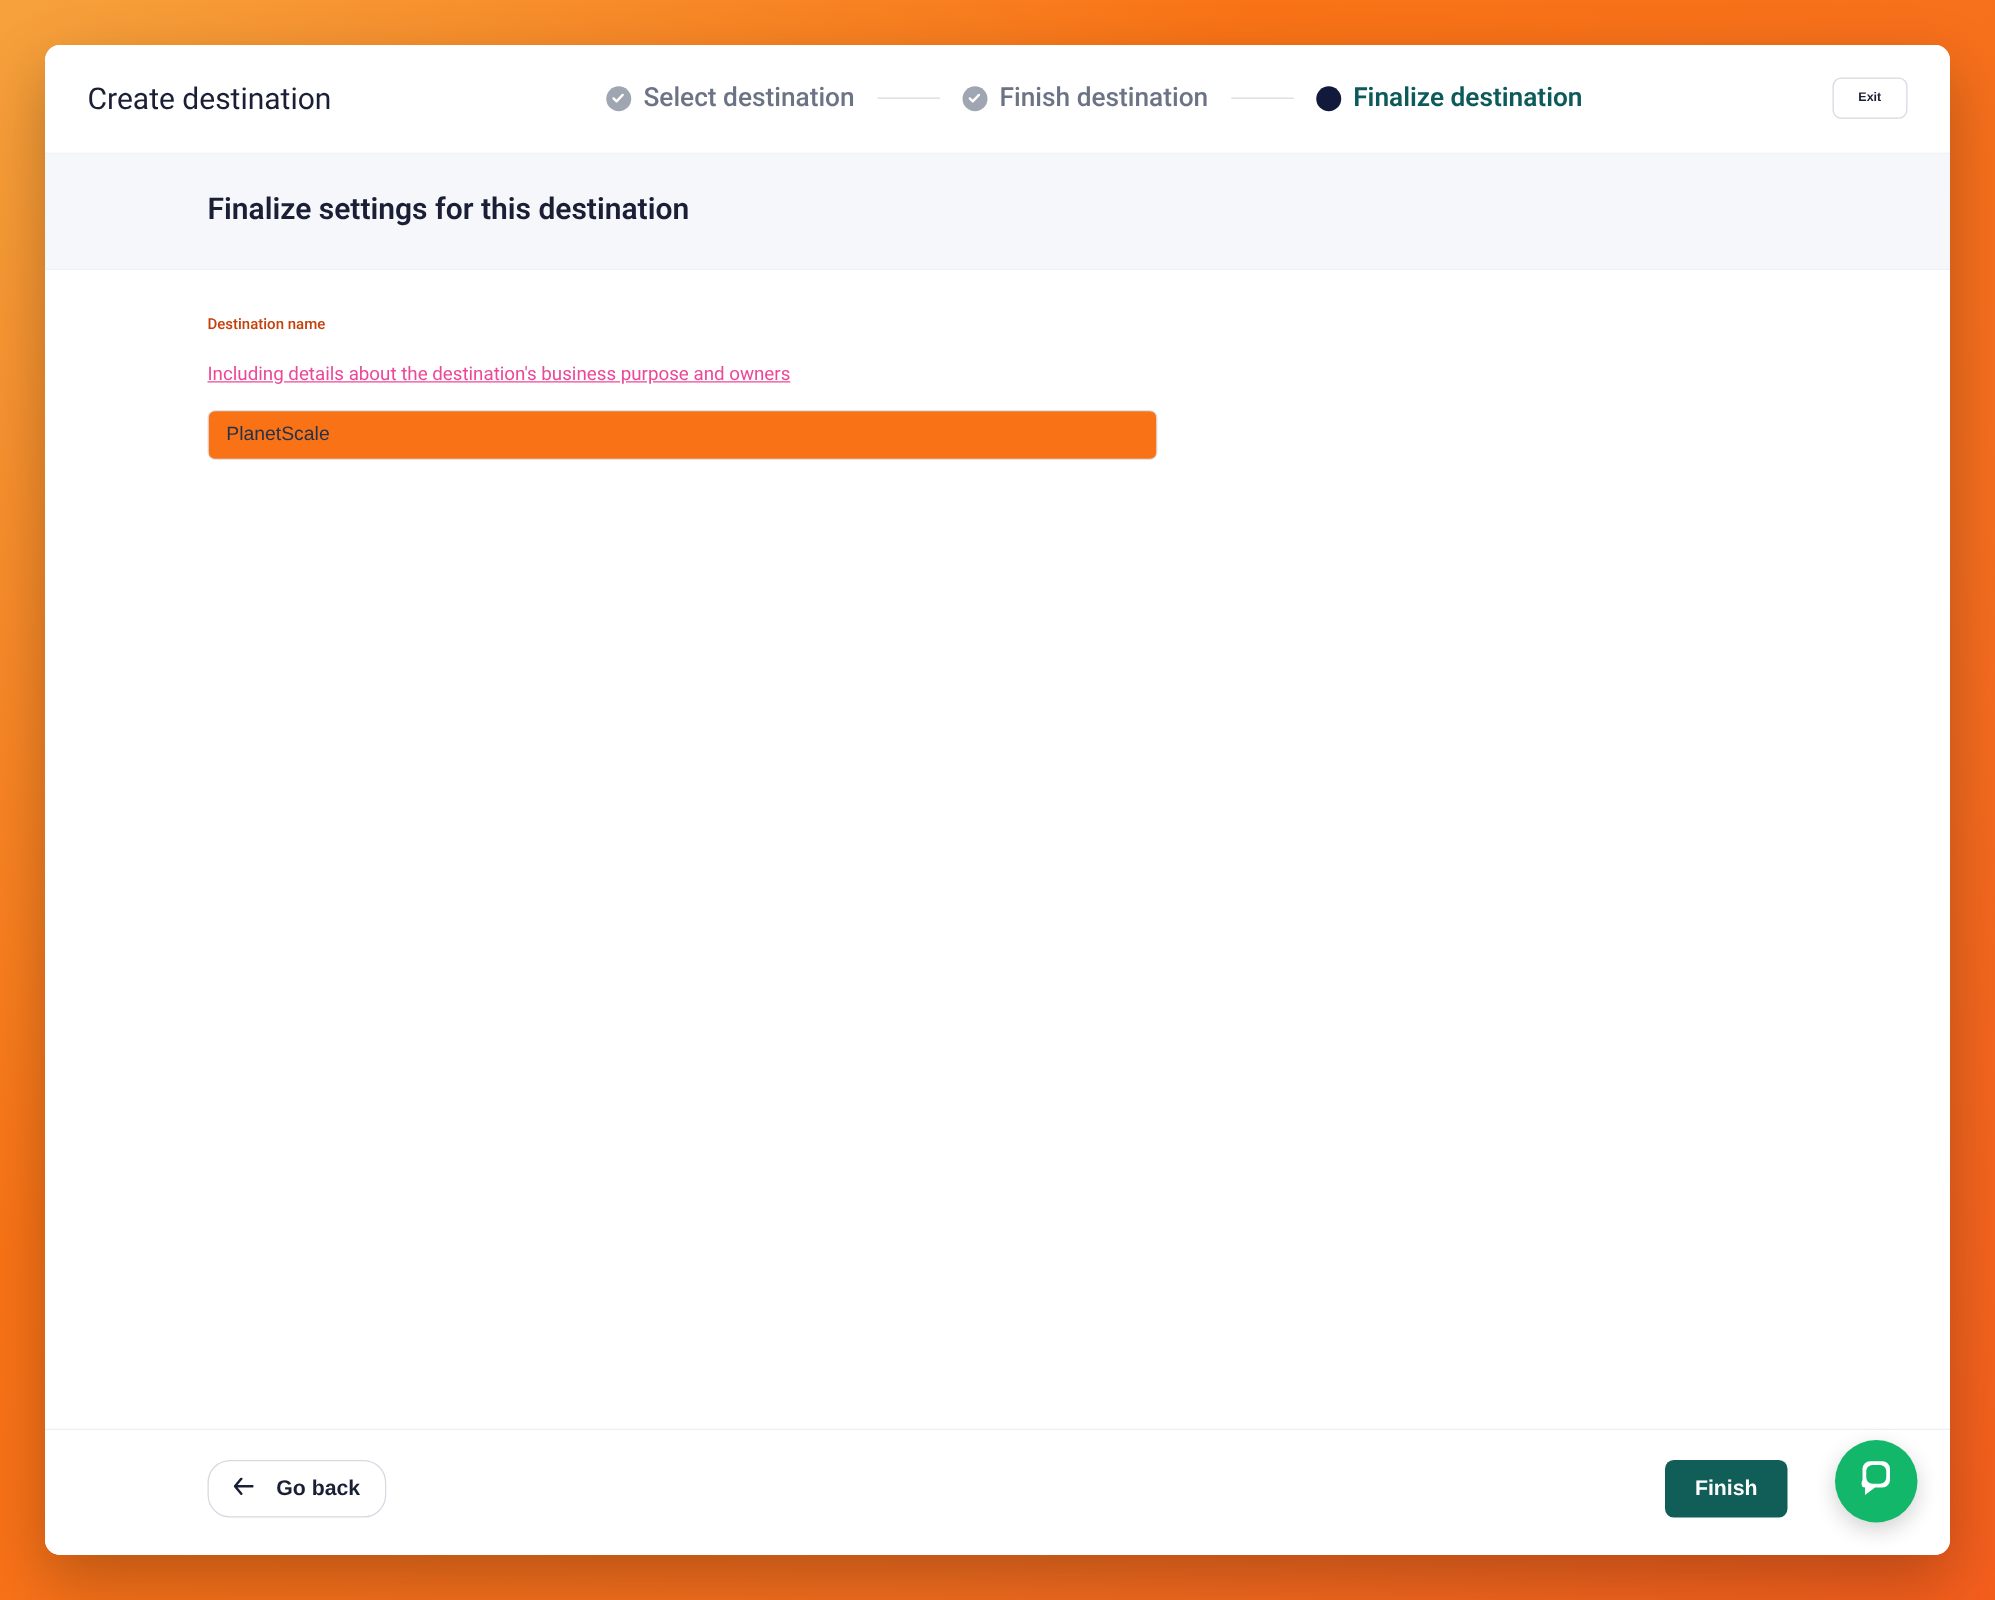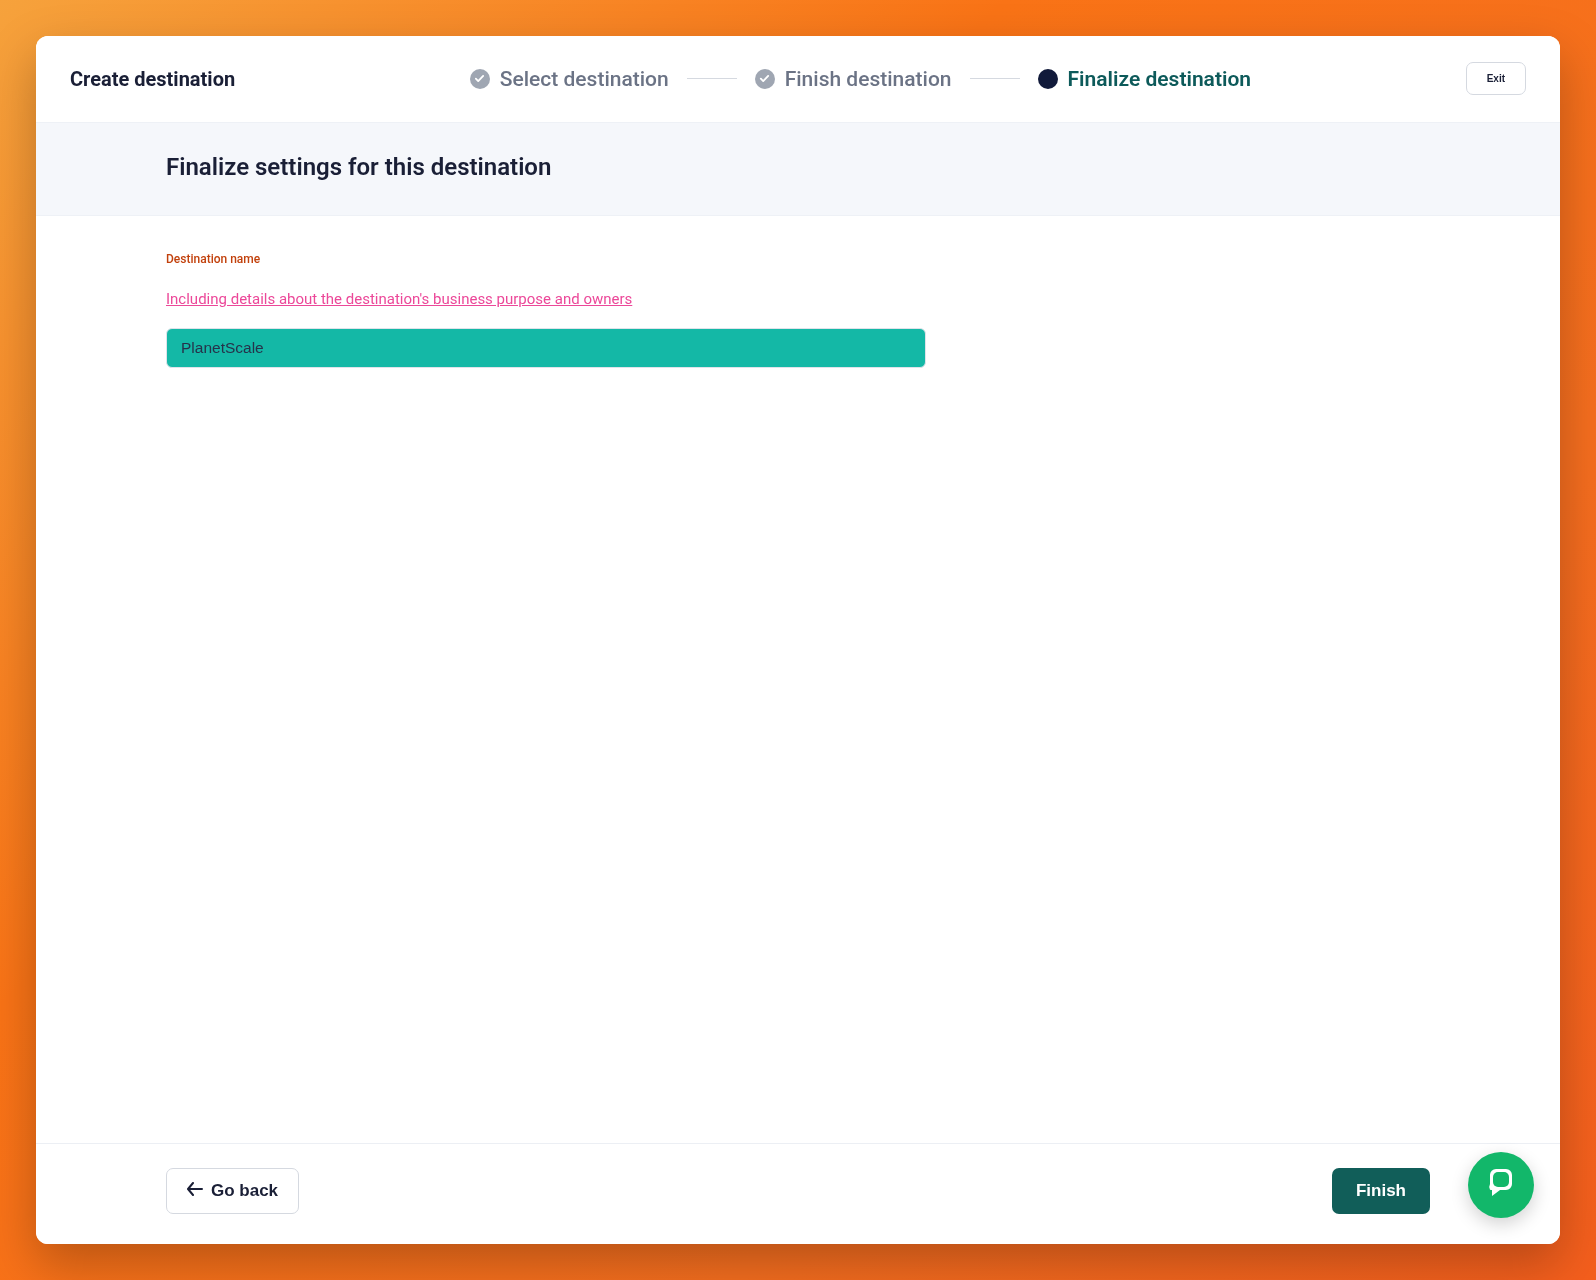--- a/index.html
+++ b/index.html
@@ -39,22 +39,22 @@
     display: flex;
     align-items: center;
     padding: 20px 34px;
     height: 86px;
     border-bottom: 1px solid transparent;
     background: #ffffff;
     position: relative;
   }
 
   .header-title {
-    font-size: 20px;
-    font-weight: 700;
+    font-size: 24px;
+    font-weight: 400;
     color: #1a1f36;
     margin-right: 60px;
     white-space: nowrap;
   }
 
   .stepper {
     display: flex;
     align-items: center;
     flex: 1;
     justify-content: center;
@@ -166,41 +166,41 @@
   }
 
   .text-input {
     width: 100%;
     max-width: 760px;
     border: 1px solid #dfe3ea;
     border-radius: 6px;
     padding: 10px 14px;
     font-size: 15.5px;
     color: #26324a;
-    background: #14b8a6;
+    background: #f97316;
     outline: none;
   }
 
   
   .footer {
     background: #ffffff;
     border-top: 1px solid #eceff4;
     padding: 24px 130px 30px 130px;
     display: flex;
     align-items: center;
     justify-content: space-between;
   }
 
   .go-back-button {
     display: flex;
     align-items: center;
-    gap: 8px;
+    gap: 18px;
     background: #ffffff;
     border: 1px solid #d5d9e0;
-    border-radius: 7px;
+    border-radius: 18px;
     padding: 12px 20px;
     font-size: 17px;
     font-weight: 600;
     color: #1a1f36;
     cursor: pointer;
   }
 
   .go-back-button svg {
     width: 16px;
     height: 14px;

